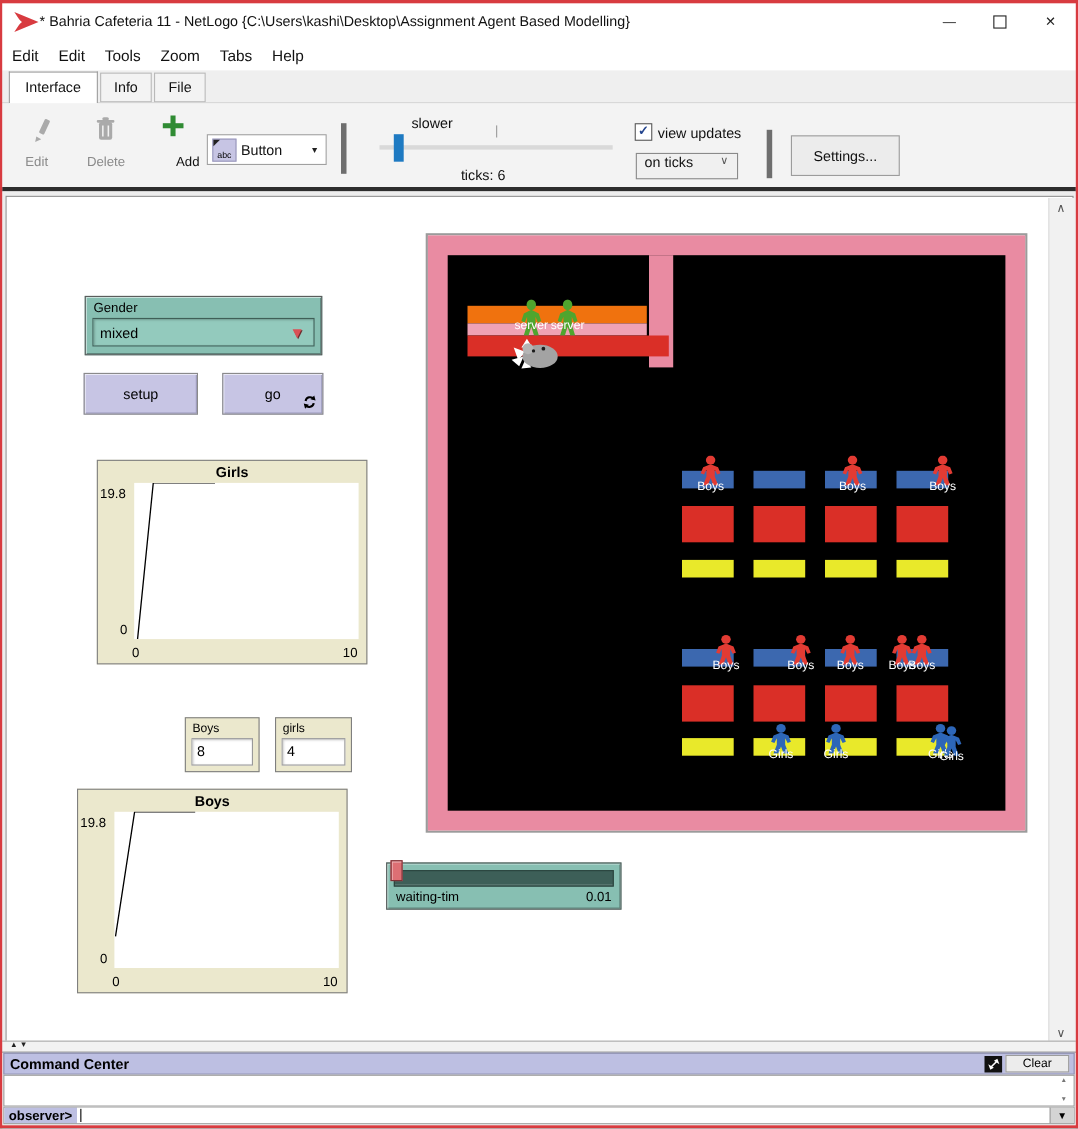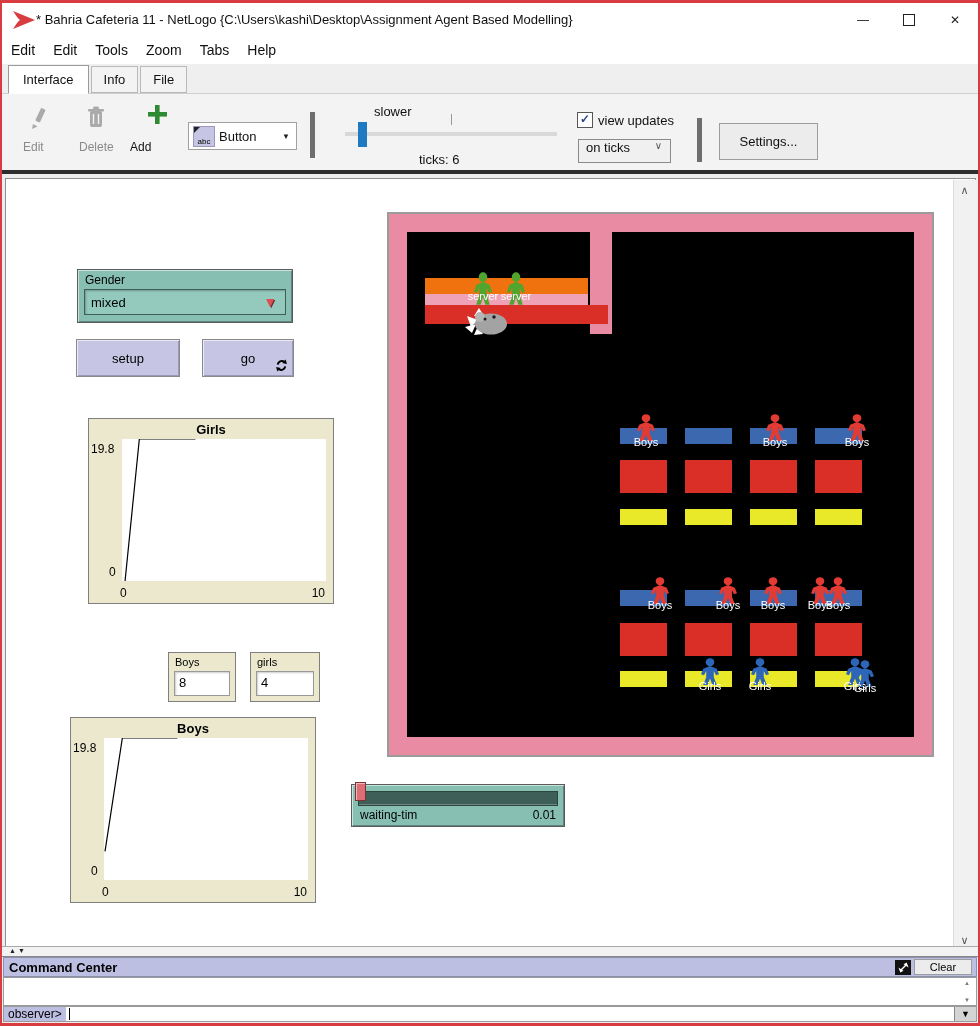--- a/index.html
+++ b/index.html
@@ -72,21 +72,21 @@
   
   .splitter{left:2px;top:946px;width:976px;height:11px;background:#f2f2f2;border-top:1px solid #aaa;border-bottom:1px solid #888;box-sizing:border-box;}
   .split-tris{position:absolute;left:7px;top:0;font-size:7px;color:#222;letter-spacing:2px;}
   .cc-header{left:3px;top:957px;width:974px;height:20px;background:#bdbfe2;border:1px solid #8d8fae;box-sizing:border-box;display:flex;align-items:center;}
   .cc-title{font-size:13px;font-weight:bold;color:#000;margin-left:5px;}
   .cc-expand{margin-left:auto;width:16px;height:15px;background:#111;display:flex;align-items:center;justify-content:center;margin-right:3px;}
   .cc-clear{width:58px;height:16px;background:#ececec;border:1px solid #9c9c9c;font-size:11px;display:flex;align-items:center;justify-content:center;margin-right:4px;box-sizing:border-box;}
   .cc-output{left:3px;top:977px;width:974px;height:29px;background:#fff;border:1px solid #9a9a9a;box-sizing:border-box;}
   .cc-mini{position:absolute;right:3px;font-size:6px;color:#777;width:12px;text-align:center;}
   .cc-inputrow{left:3px;top:1006px;width:974px;height:16px;display:flex;background:#fff;border:1px solid #9a9a9a;box-sizing:border-box;}
-  .cc-prompt{background:#bdbfe2;font-size:12px;font-weight:normal;color:#000;padding:0 4px;display:flex;align-items:center;}
+  .cc-prompt{background:#bdbfe2;font-size:12px;font-weight:bold;color:#000;padding:0 4px;display:flex;align-items:center;}
   .cc-input{flex:1;position:relative;background:#fff;}
   .caret{position:absolute;left:3px;top:1px;width:1px;height:12px;background:#000;}
   .cc-drop{width:21px;background:#d4d4d4;border-left:1px solid #888;display:flex;align-items:center;justify-content:center;font-size:9px;color:#000;}
 </style>
 </head>
 <body>
 
 <div class="win">
 
   <div class="abs titlebar">
@@ -130,21 +130,21 @@
       <rect x="2" y="4" width="16" height="2.5" rx="1" fill="#aaa"></rect>
       <rect x="7" y="1.5" width="6" height="3" rx="1.5" fill="#aaa"></rect>
       <line x1="7.5" y1="9" x2="7.5" y2="19" stroke="#f3f3f3" stroke-width="1.4"></line>
       <line x1="12.5" y1="9" x2="12.5" y2="19" stroke="#f3f3f3" stroke-width="1.4"></line>
     </svg>
     <span class="tool-label" style="left:77px;top:46px">Delete</span>
     <svg class="abs" style="left:145px;top:10px" width="20" height="20" viewBox="0 0 20 20">
       <rect x="8" y="1" width="4.6" height="19" fill="#2f8b33"></rect>
       <rect x="1" y="8" width="19" height="4.6" fill="#2f8b33"></rect>
     </svg>
-    <span class="tool-label en" style="left:128px;top:46px">Add</span>
+    <span class="tool-label en" style="left:158px;top:46px">Add</span>
 
     <div class="combo" style="left:186px;top:28px;width:109px;height:28px">
       <span class="abcicon">abc</span>
       <span class="combo-text">Button</span>
       <span class="combo-arrow">▼</span>
     </div>
 
     <div class="sep" style="left:308px;top:18px;height:46px"></div>
 
     <span class="tool-label en" style="left:372px;top:10px;font-size:13px">slower</span>

